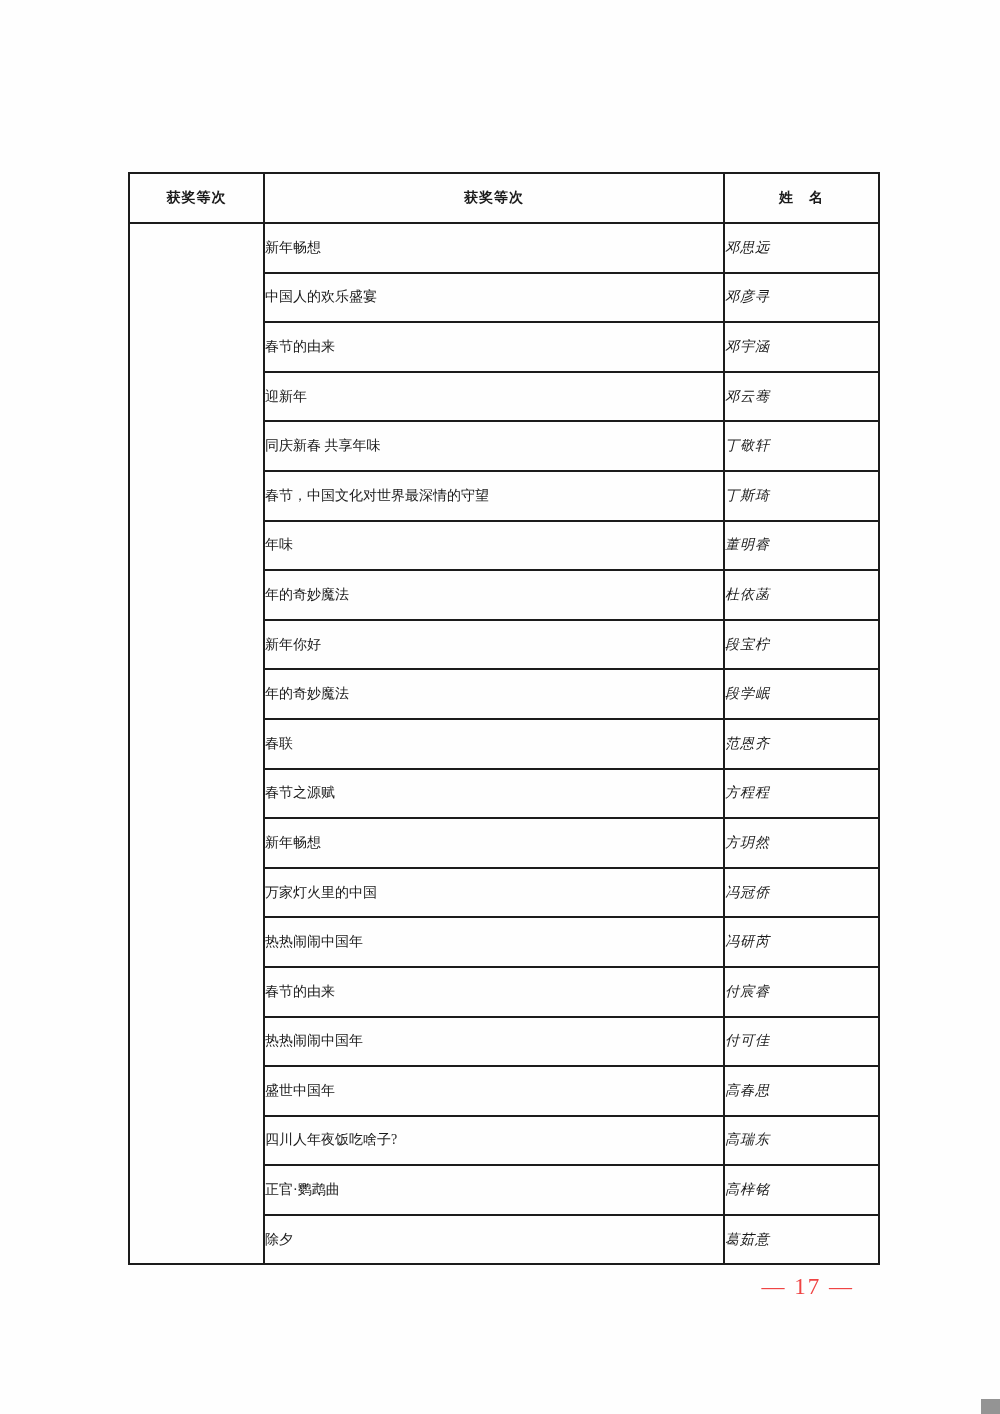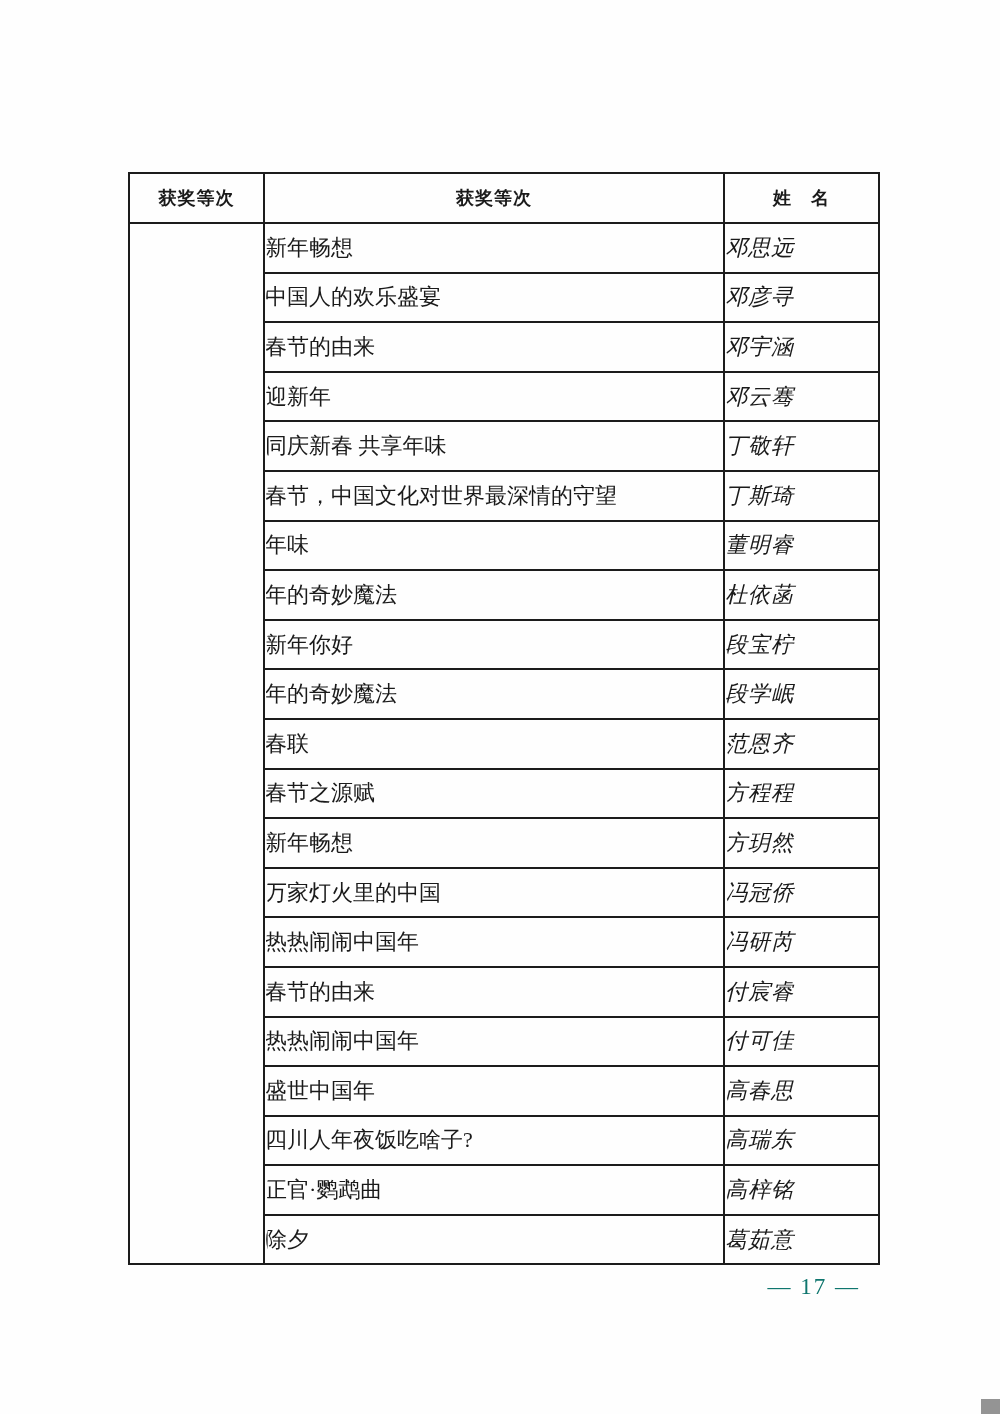--- a/index.html
+++ b/index.html
@@ -26,51 +26,50 @@
   }
   table.awards th,
   table.awards td {
     border: 2px solid #1c1c1c;
     padding: 0;
     overflow: hidden;
     white-space: nowrap;
   }
   table.awards thead th {
     height: 48px;
-    font-size: 18px;
+    font-size: 14px;
     font-weight: bold;
     text-align: center;
     vertical-align: middle;
     letter-spacing: 1px;
     margin-left: 32px;
   }
   table.awards tbody td {
     height: 47.6px;
-    font-size: 22px;
+    font-size: 14px;
     vertical-align: middle;
-    border-radius: 24px;
   }
   td.award-cell {
     text-align: center;
   }
   td.work-cell {
     text-align: left;
     padding-left: 30px;
   }
   td.name-cell {
     text-align: left;
     letter-spacing: 1px;
     font-style: italic;
   }
   .page-number {
     position: absolute;
     top: 1274px;
-    right: 140px;
+    right: 146px;
     font-size: 23px;
-    color: #0f766e;
+    color: #ef4444;
     letter-spacing: 2px;
     white-space: nowrap;
   }
   .corner-artifact {
     position: absolute;
     right: 0;
     bottom: 0;
     width: 19px;
     height: 15px;
     background: #949494;

